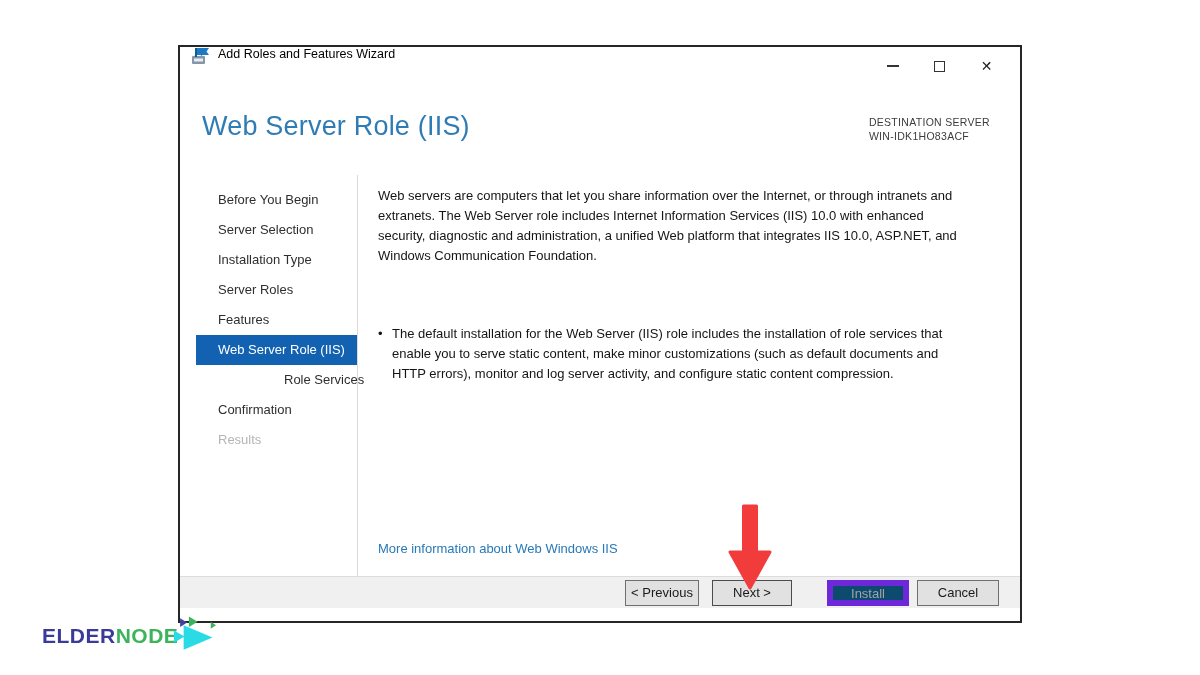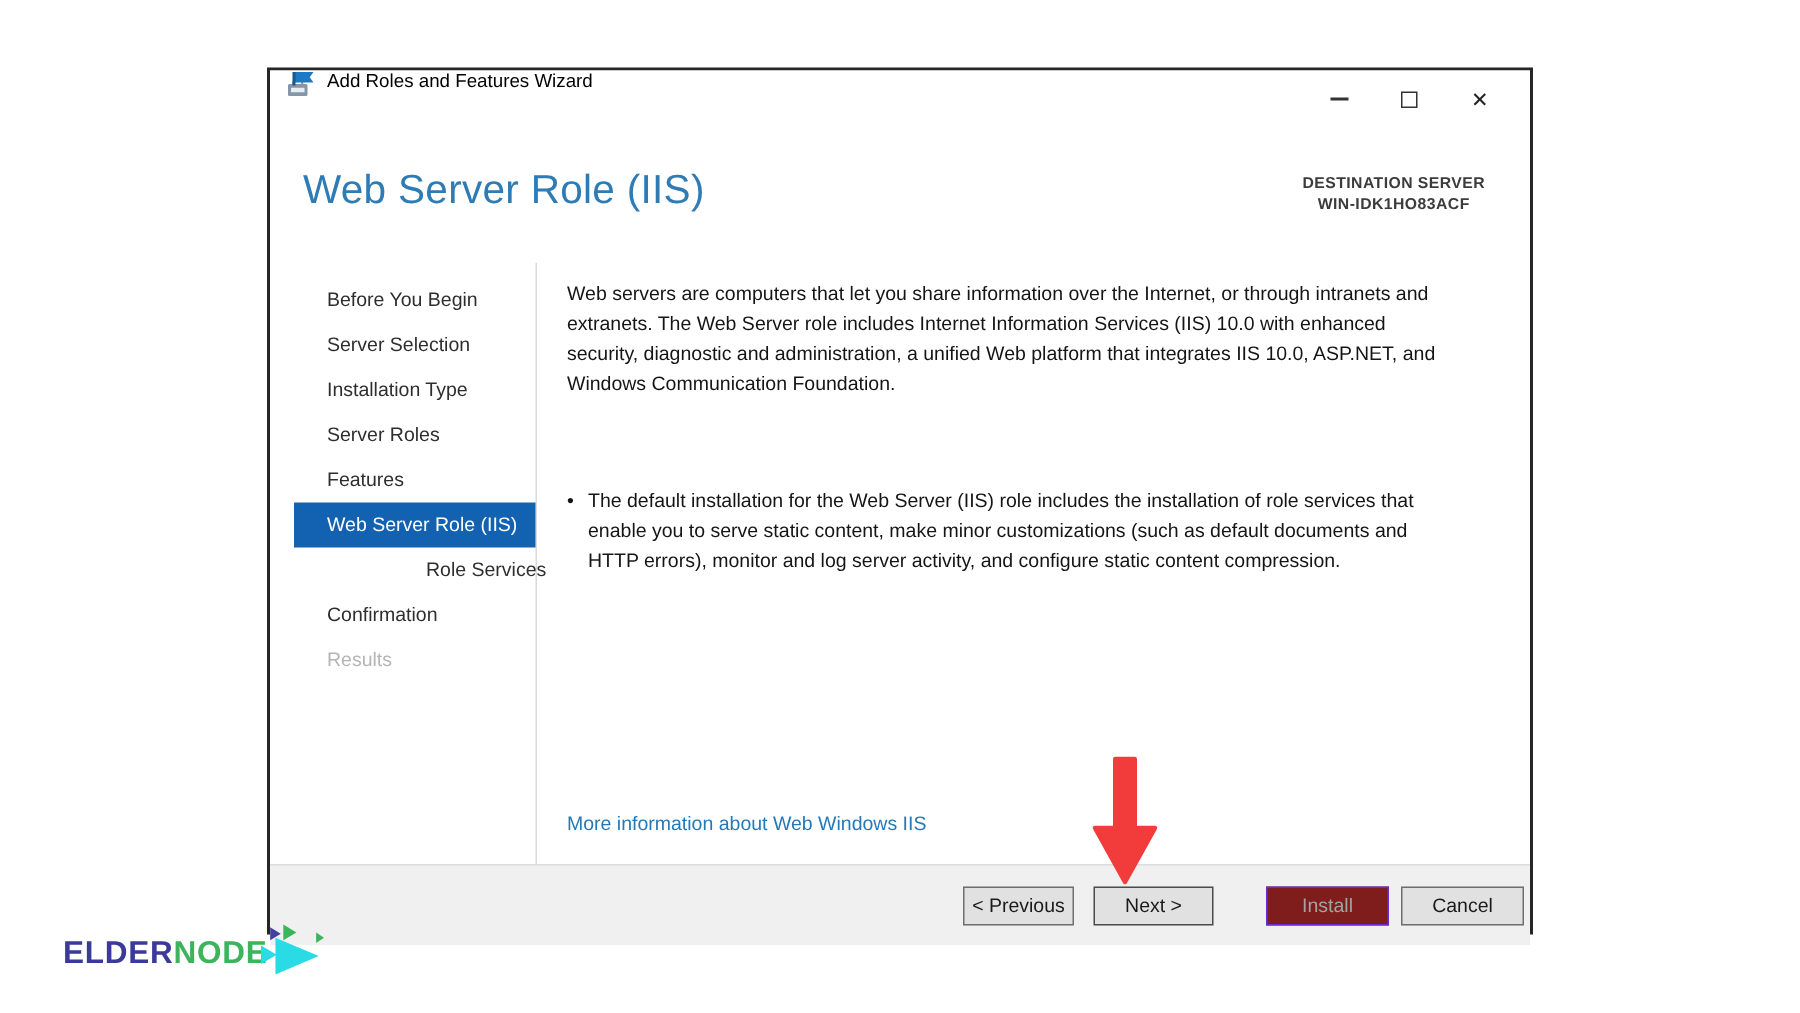--- a/index.html
+++ b/index.html
@@ -19,48 +19,48 @@
   .win-btn { width:47px; height:38px; display:flex; align-items:center; justify-content:center;
              cursor:default; color:#222; }
   .glyph-min { width:12px; height:2px; background:#333; display:block; }
   .glyph-max { width:11px; height:11px; border:1.6px solid #333; display:block; }
   .glyph-close { font-size:14px; color:#222; line-height:1; }
 
   
   .wiz-header { position:relative; height:90px; background:#fff; }
   .wiz-title { position:absolute; left:22px; top:26px; font-size:27px; font-weight:300;
                color:#2f7cb5; letter-spacing:0.2px; }
-  .dest-block { position:absolute; right:30px; top:30px; text-align:center;
-                font-size:10.5px; color:#3c3c3c; line-height:14px; letter-spacing:0.3px;font-weight:bold; }
+  .dest-block { position:absolute; right:30px; top:30px; text-align:left;
+                font-size:10.5px; color:#3c3c3c; line-height:14px; letter-spacing:0.3px; }
 
   
   .wiz-body { display:flex; height:401px; }
   .sidebar { width:178px; border-right:1px solid #d9d9d9; padding-top:10px; }
   .nav-item { height:30px; line-height:30px; padding-left:38px; font-size:13px; color:#2e2e2e;
               cursor:default; white-space:nowrap; }
   .nav-item.child { padding-left:104px; }
   .nav-item.selected { margin-left:16px; padding-left:22px; background:#1262b1; color:#ffffff; }
   .nav-item.disabled { color:#b5b5b5; }
 
   .content { position:relative; flex:1; padding:11px 24px 0 20px; }
   .intro { font-size:13px; color:#151515; line-height:20px; max-width:592px; }
   .bullet-row { display:flex; margin-top:58px; max-width:592px; }
   .bullet-dot { font-size:13px; color:#151515; line-height:20px; width:14px; flex:0 0 auto; }
   .bullet-text { font-size:13px; color:#151515; line-height:20px; flex:1; }
   .more-link { position:absolute; left:20px; bottom:20px; font-size:13px; color:#2679b8;
                text-decoration:none; cursor:pointer; }
 
   
-  .footer { height:54px; background:#f0f0f0; border-top:1px solid #dcdcdc;
-            display:flex; align-items:center; justify-content:flex-end; padding-right:4px; }
+  .footer { height:32px; background:#f0f0f0; border-top:1px solid #dcdcdc;
+            display:flex; align-items:center; justify-content:flex-end; padding-right:21px; }
   .btn { height:26px; font-size:13px; color:#1a1a1a; background:#e1e1e1;
          border:1px solid #6f6f6f; font-family:"Liberation Sans", sans-serif; cursor:pointer; }
   .btn-previous { width:74px; }
   .btn-next { width:80px; margin-left:13px; border-color:#4c4c4c; }
-  .btn-install { width:82px; margin-left:35px; background:#7f1d1d; border:1px solid #6d28d9;
+  .btn-install { width:82px; margin-left:35px; background:#0c4a6e; border:6px solid #6d28d9;
                  color:#a3a3a3; cursor:default; }
   .btn-cancel { width:82px; margin-left:8px; }
 
   
   .red-arrow { position:absolute; left:726px; top:504px; width:48px; height:86px; z-index:5; }
 
   
   .brand { position:absolute; left:42px; top:618px; display:flex; align-items:center; z-index:6; }
   .brand-text { font-size:21px; font-weight:bold; letter-spacing:0.5px; line-height:1; }
   .brand-elder { color:#3b3a99; }

